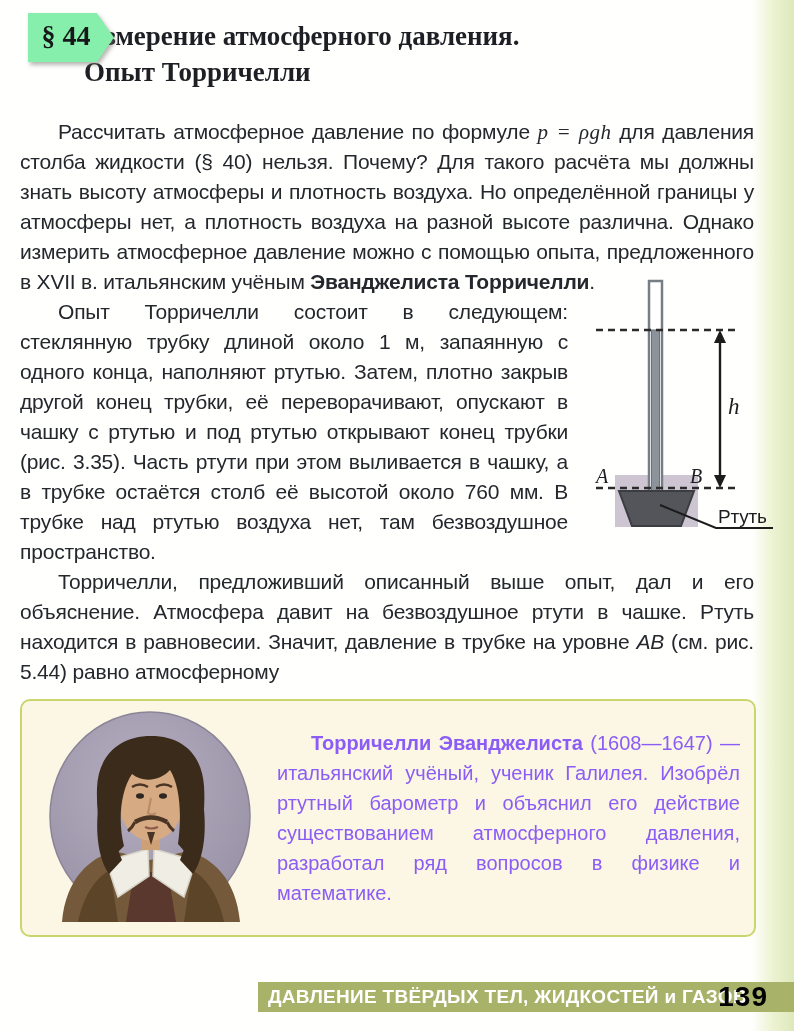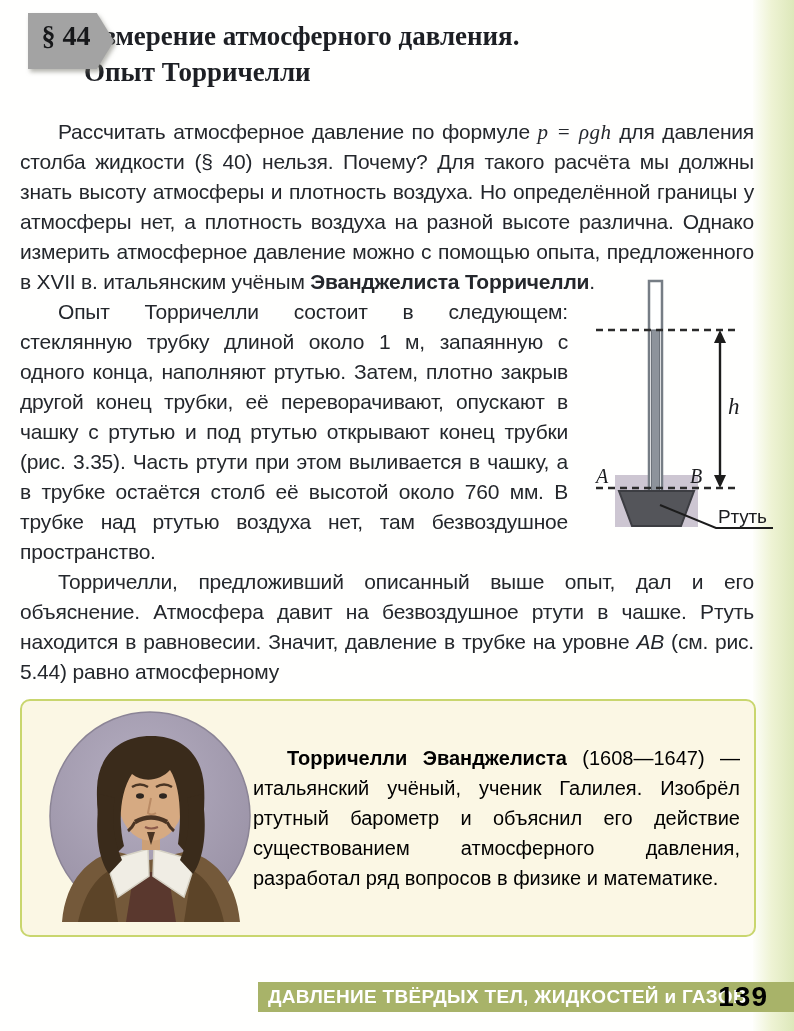--- a/index.html
+++ b/index.html
@@ -12,21 +12,21 @@
     position:absolute; top:0; right:0; width:41px; height:100%;
     background:linear-gradient(90deg, rgba(244,248,222,0.1) 0%, #eef3d4 45%, #dde8ba 100%);
     z-index:0;
   }
   .z { position:relative; z-index:1; }
 
   
   .header { position:relative; padding-top:13px; height:92px; }
   .badge-wrap { position:absolute; left:28px; top:13px; filter:drop-shadow(2px 3px 2px rgba(110,110,100,0.5)); }
   .badge {
-    width:86px; height:56px; background:#a3a3a3;
+    width:86px; height:49px; background:#86efac;
     clip-path:polygon(0 0, 80% 0, 100% 50%, 80% 100%, 0 100%);
     font-family:"Liberation Serif", serif; font-weight:700; font-size:28px;
     line-height:45px; text-align:center; padding-right:10px; box-sizing:border-box; color:#17181a;
   }
   .title {
     margin:0; padding:5px 0 0 84px;
     font-family:"Liberation Serif", serif; font-weight:700;
     font-size:27px; line-height:36px; color:#1d1f24; white-space:pre-line;
   }
 
@@ -41,21 +41,21 @@
   .fig-caption { margin-top:12px; text-align:center; font-size:20px; line-height:28px; text-indent:0; color:#202329; }
   .cap-label { color:#7d9c3d; font-weight:700; font-style:italic; }
 
   
   .bio-box {
     margin:12px 38px 0 20px; height:238px; box-sizing:border-box;
     background:#fbf7e4; border:2px solid #c9d66e; border-radius:10px;
     display:flex; align-items:center; padding:10px 14px;
   }
   .portrait { flex:0 0 auto; margin-left:12px; }
-  .bio-text { font-size:20px; line-height:30px; text-align:justify; color:#000000; }
+  .bio-text { margin-left:24px; font-size:20px; line-height:30px; text-align:justify; color:#8b5cf6; }
   .bio-text p { margin:0; text-indent:34px; }
   .bio-name { font-weight:700; }
 
   
   .footer-bar {
     position:absolute; left:258px; right:0; bottom:19px; height:30px;
     background:#a8b369; z-index:3; display:flex; align-items:center;
   }
   .footer-title { color:#ffffff; font-weight:700; font-size:19px; padding-left:10px; letter-spacing:0.3px; }
   .page-number {

